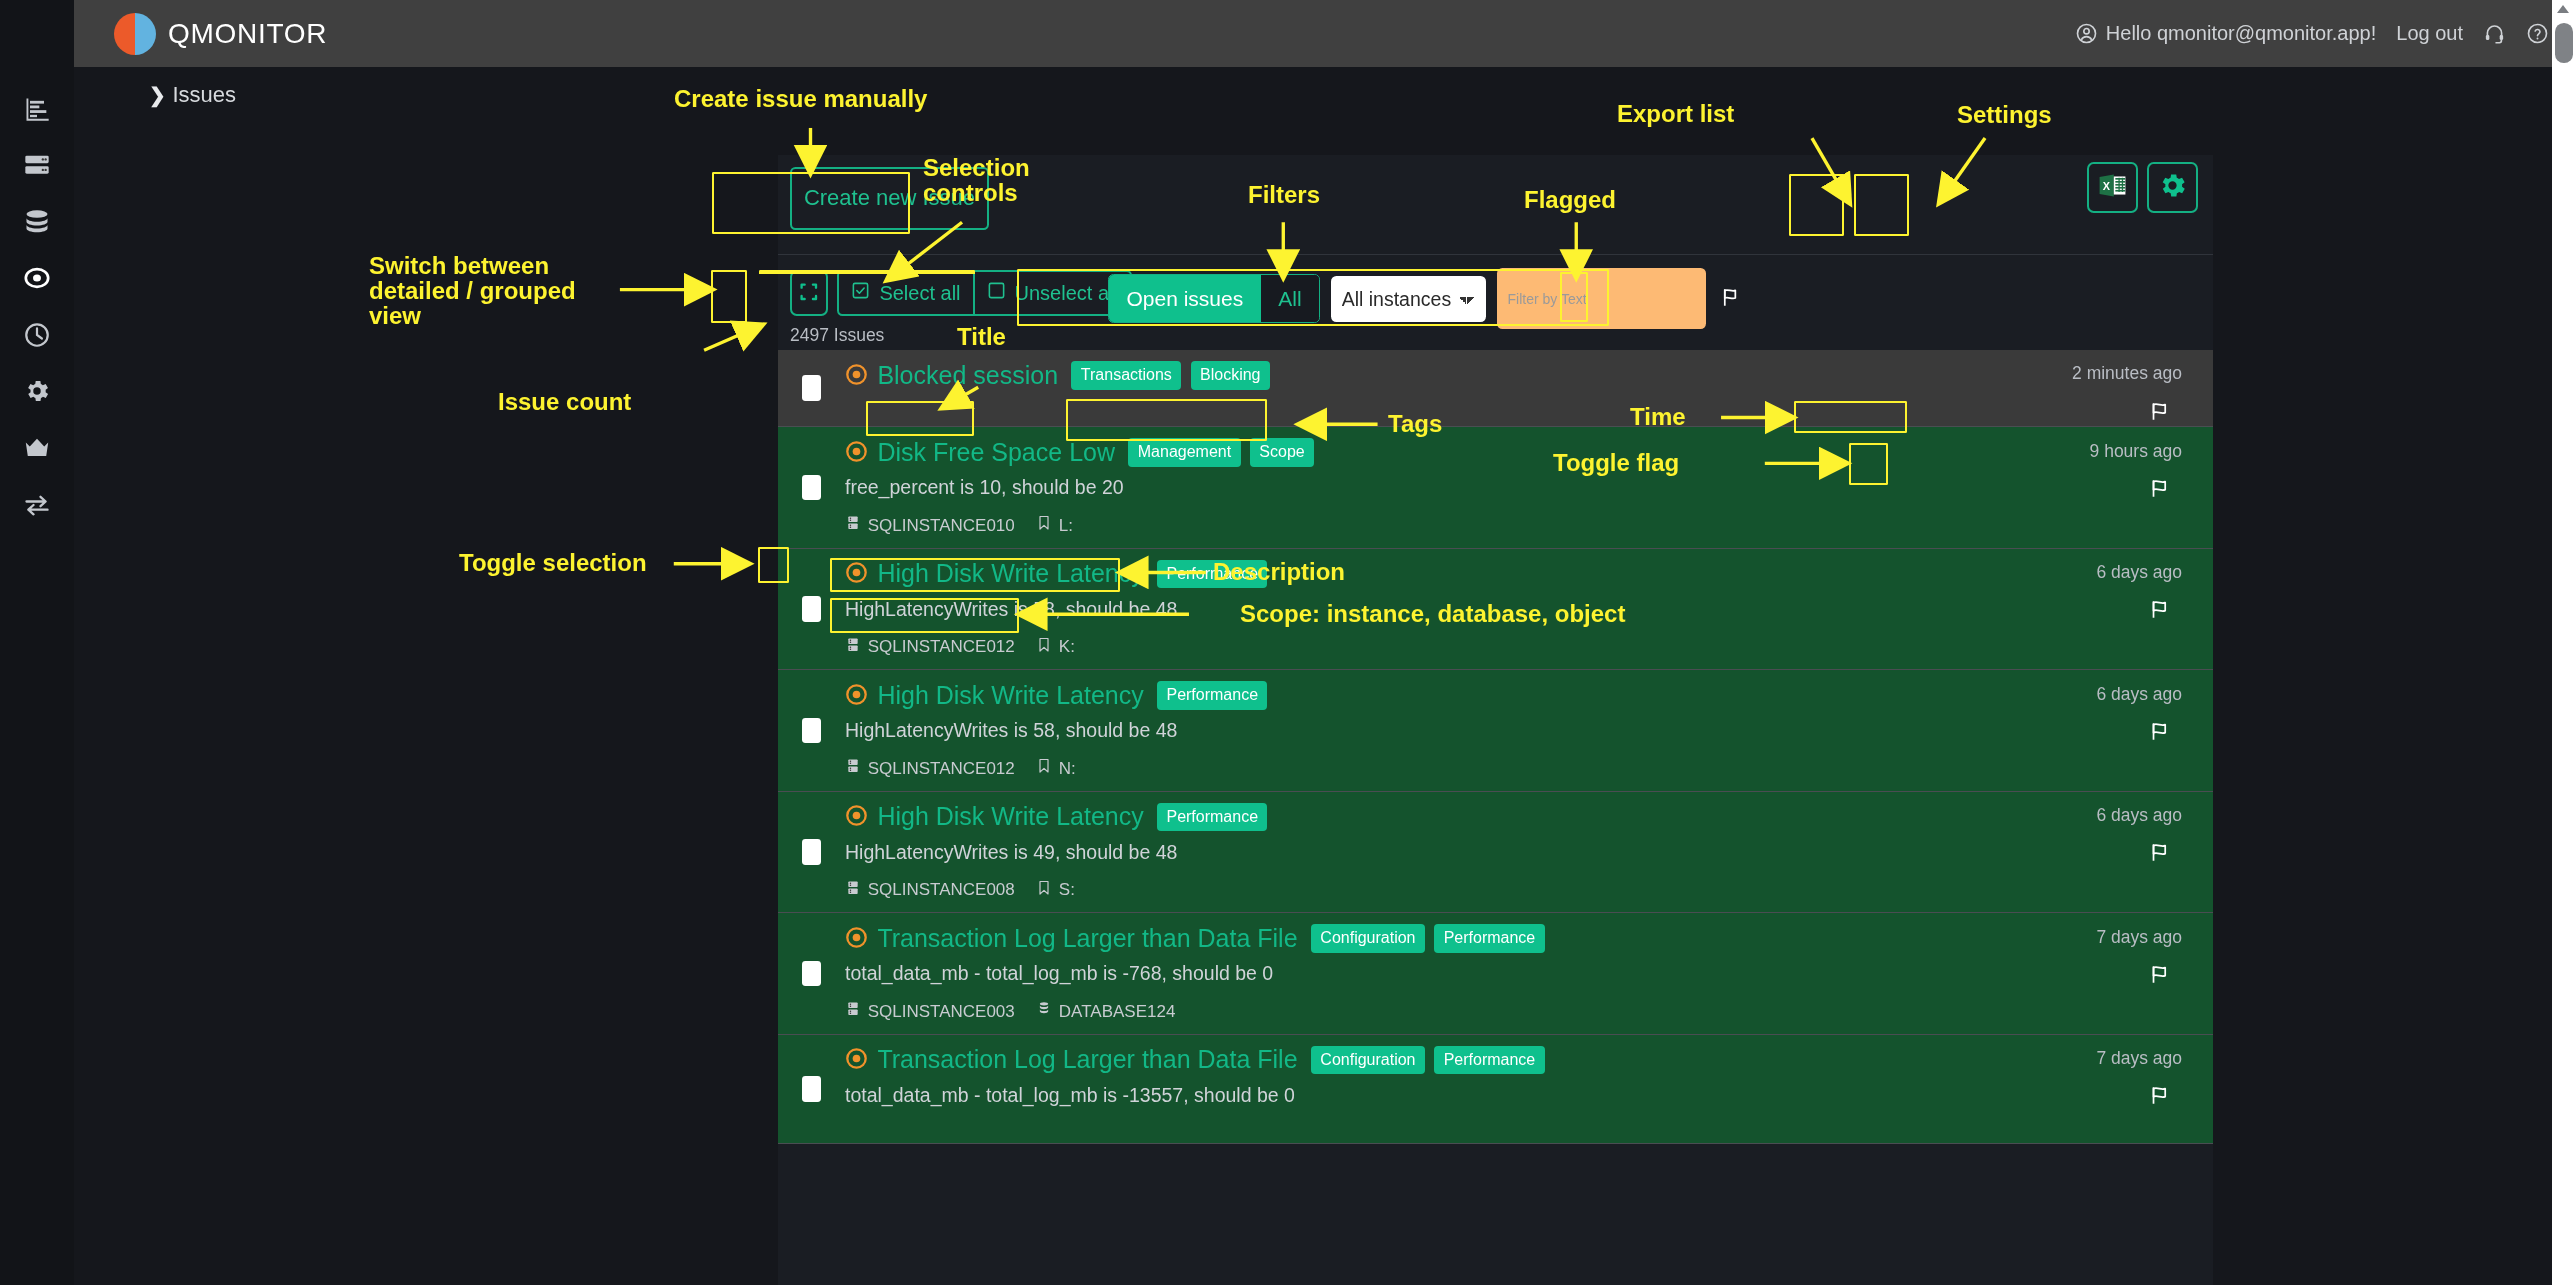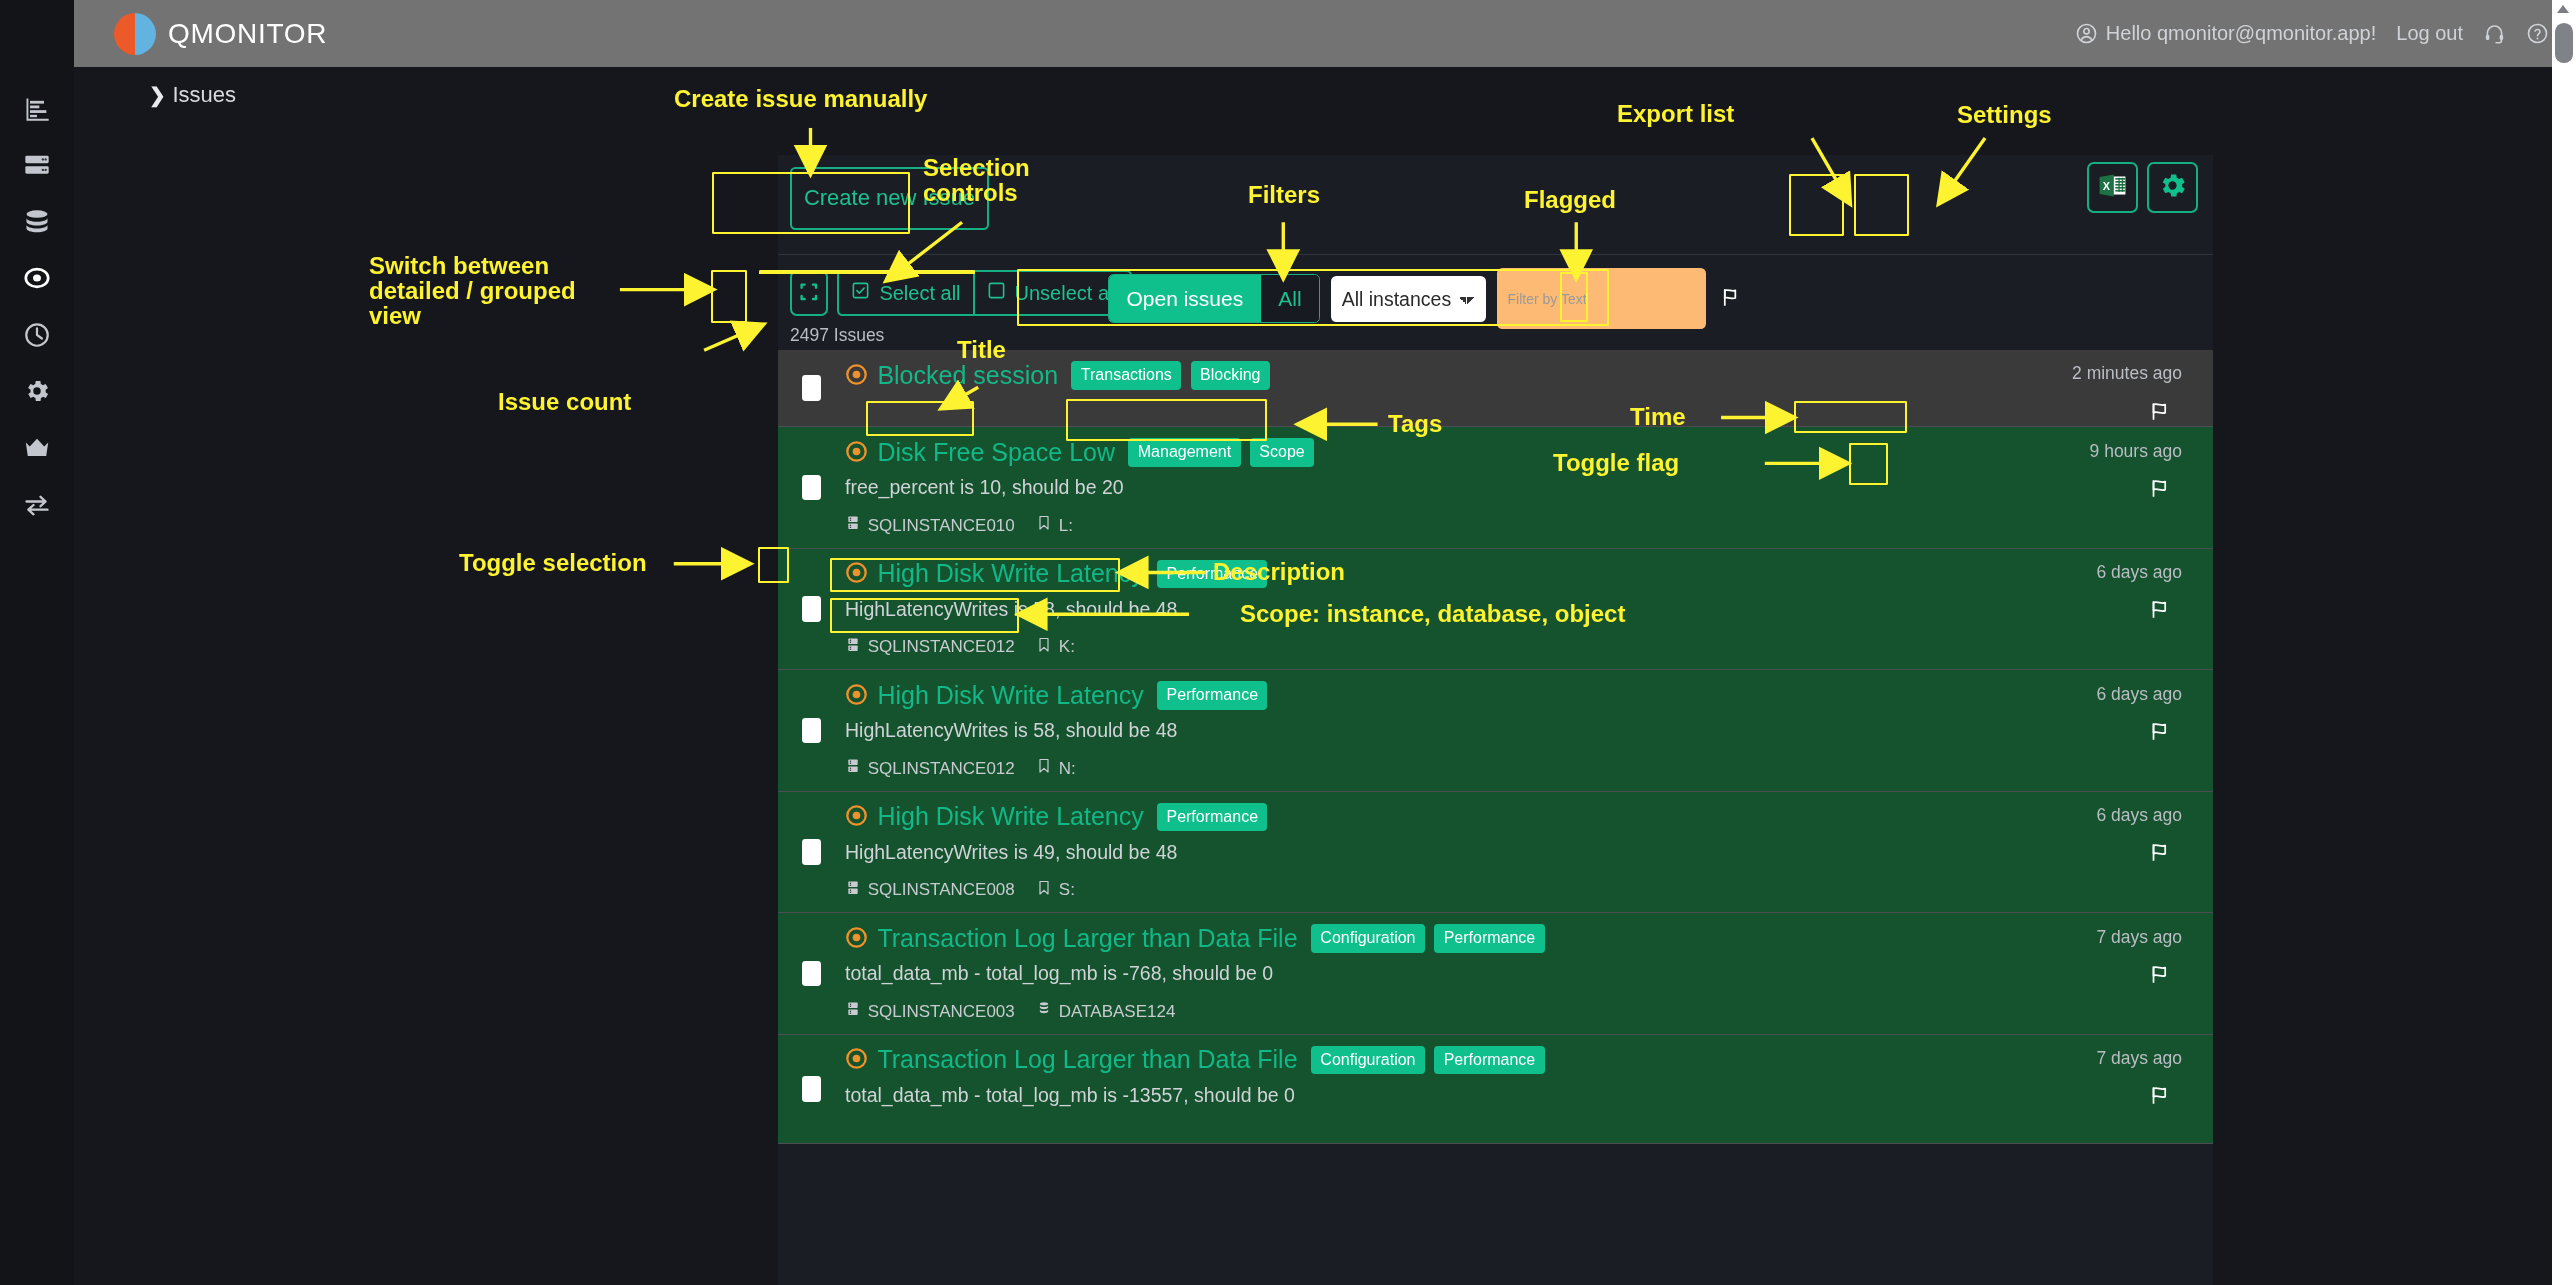--- a/index.html
+++ b/index.html
@@ -7,21 +7,21 @@
   body {
     background:#121418;
     font-family:"Liberation Sans", sans-serif;
     color:#e6e6e6;
     position:relative;
   }
 
   
   .topbar{
     position:absolute; left:74px; top:0; width:2502px; height:67px;
-    background:#737373; display:flex; align-items:center;
+    background:#404040; display:flex; align-items:center;
     padding:0 27px 0 40px;
   }
   .logo{ display:flex; align-items:center; gap:12px; }
   .logo-mark{ width:42px; height:42px; position:relative; }
   .logo-mark .lh{ position:absolute; top:0; width:21px; height:42px; }
   .logo-mark .left{ left:0; background:#ec5a2a; border-radius:21px 0 0 21px; }
   .logo-mark .right{ left:21px; background:#62b3e0; border-radius:0 21px 21px 0; }
   .logo-text{ font-size:28px; font-weight:400; letter-spacing:0.7px; color:#fff; }
   .topbar-right{ margin-left:auto; display:flex; align-items:center; gap:20px; color:#cfd2d6; font-size:20px; }
   .hello{ display:flex; align-items:flex-start; gap:8px; }
@@ -687,21 +687,21 @@
 <div class="ann" style="left:923px; top:155px;">Selection
 controls</div>
 <div class="ann" style="left:1248px; top:182px;">Filters</div>
 <div class="ann" style="left:1524px; top:187px;">Flagged</div>
 <div class="ann" style="left:1617px; top:101px;">Export list</div>
 <div class="ann" style="left:1957px; top:102px;">Settings</div>
 <div class="ann" style="left:369px; top:253px;">Switch between
 detailed / grouped
 view</div>
 <div class="ann" style="left:498px; top:389px;">Issue count</div>
-<div class="ann" style="left:957px; top:337px;">Title</div>
+<div class="ann" style="left:957px; top:324px;">Title</div>
 <div class="ann" style="left:1388px; top:411px;">Tags</div>
 <div class="ann" style="left:1630px; top:404px;">Time</div>
 <div class="ann" style="left:1553px; top:450px;">Toggle flag</div>
 <div class="ann" style="left:459px; top:550px;">Toggle selection</div>
 <div class="ann" style="left:1213px; top:559px;">Description</div>
 <div class="ann" style="left:1240px; top:601px;">Scope: instance, database, object</div>
 
 <div class="box" style="left:712px; top:172px; width:198px; height:62px;"></div>
 <div class="box" style="left:1789px; top:174px; width:55px; height:62px;"></div>
 <div class="box" style="left:1854px; top:174px; width:55px; height:62px;"></div>

